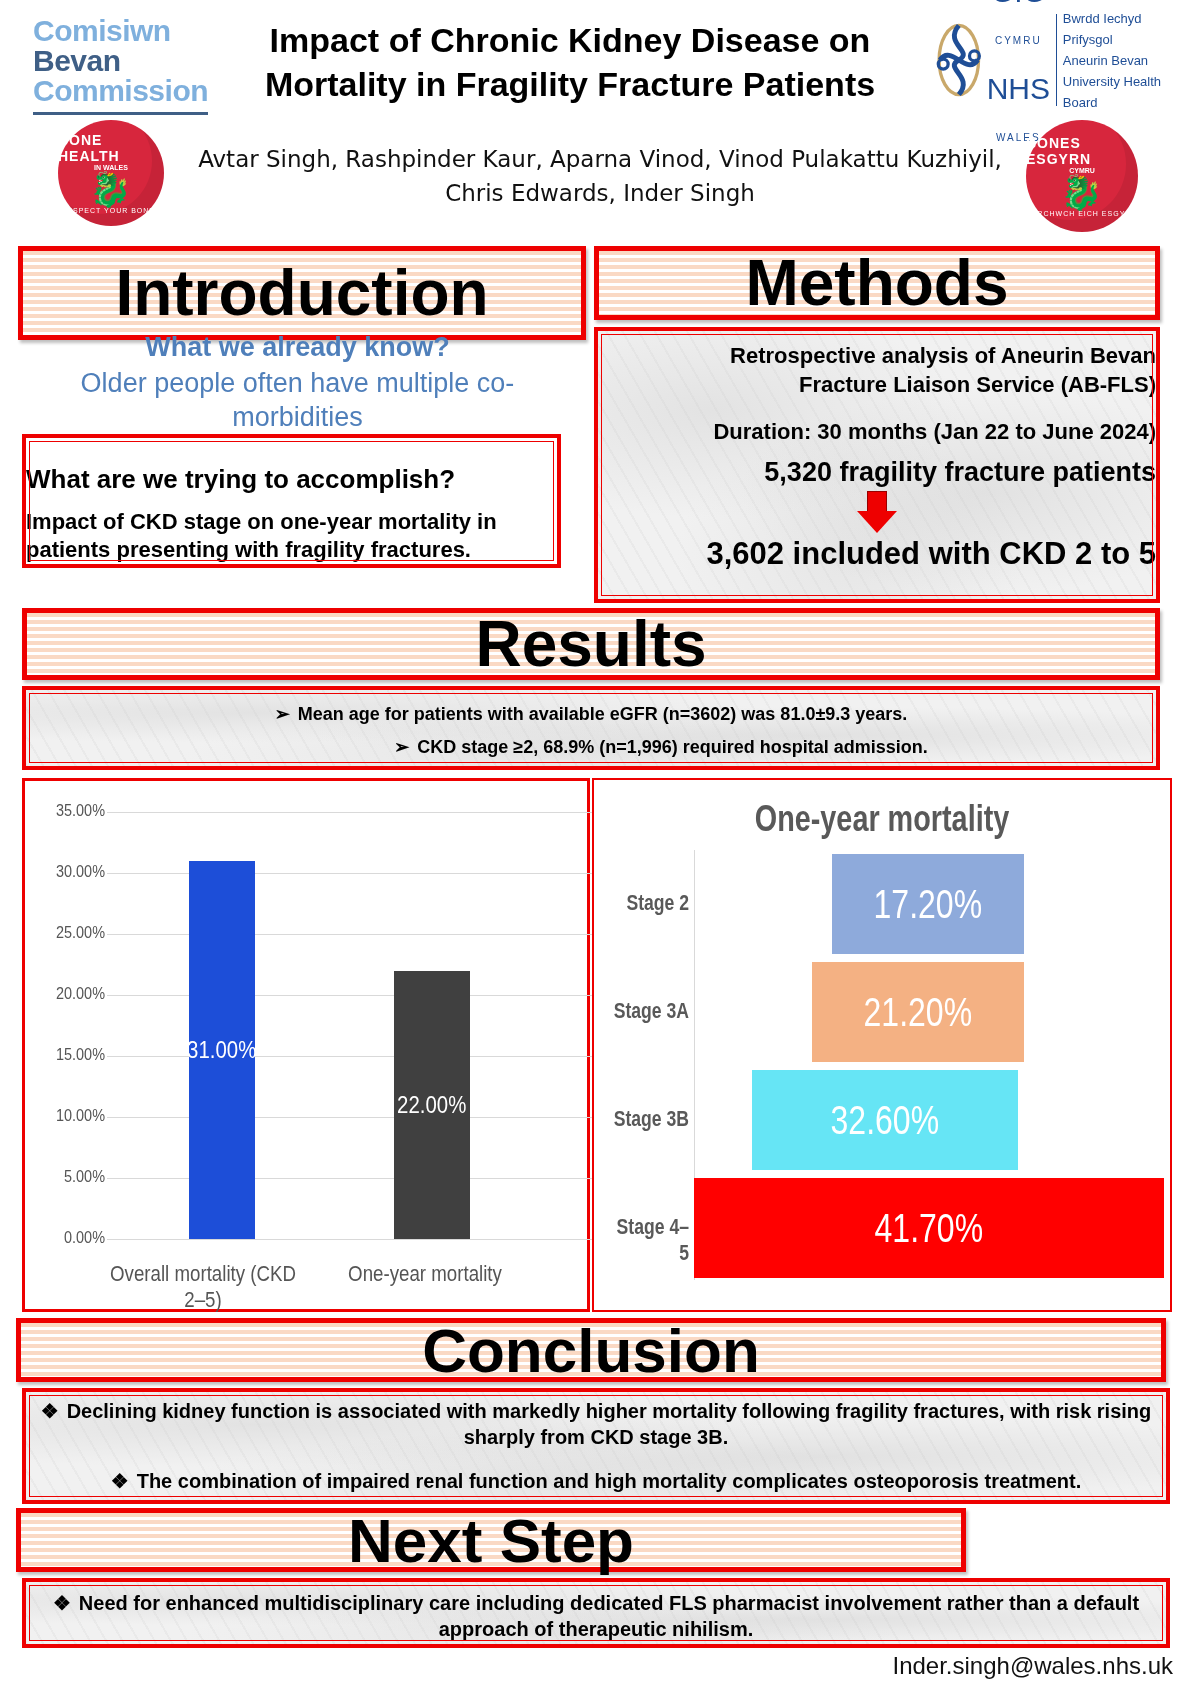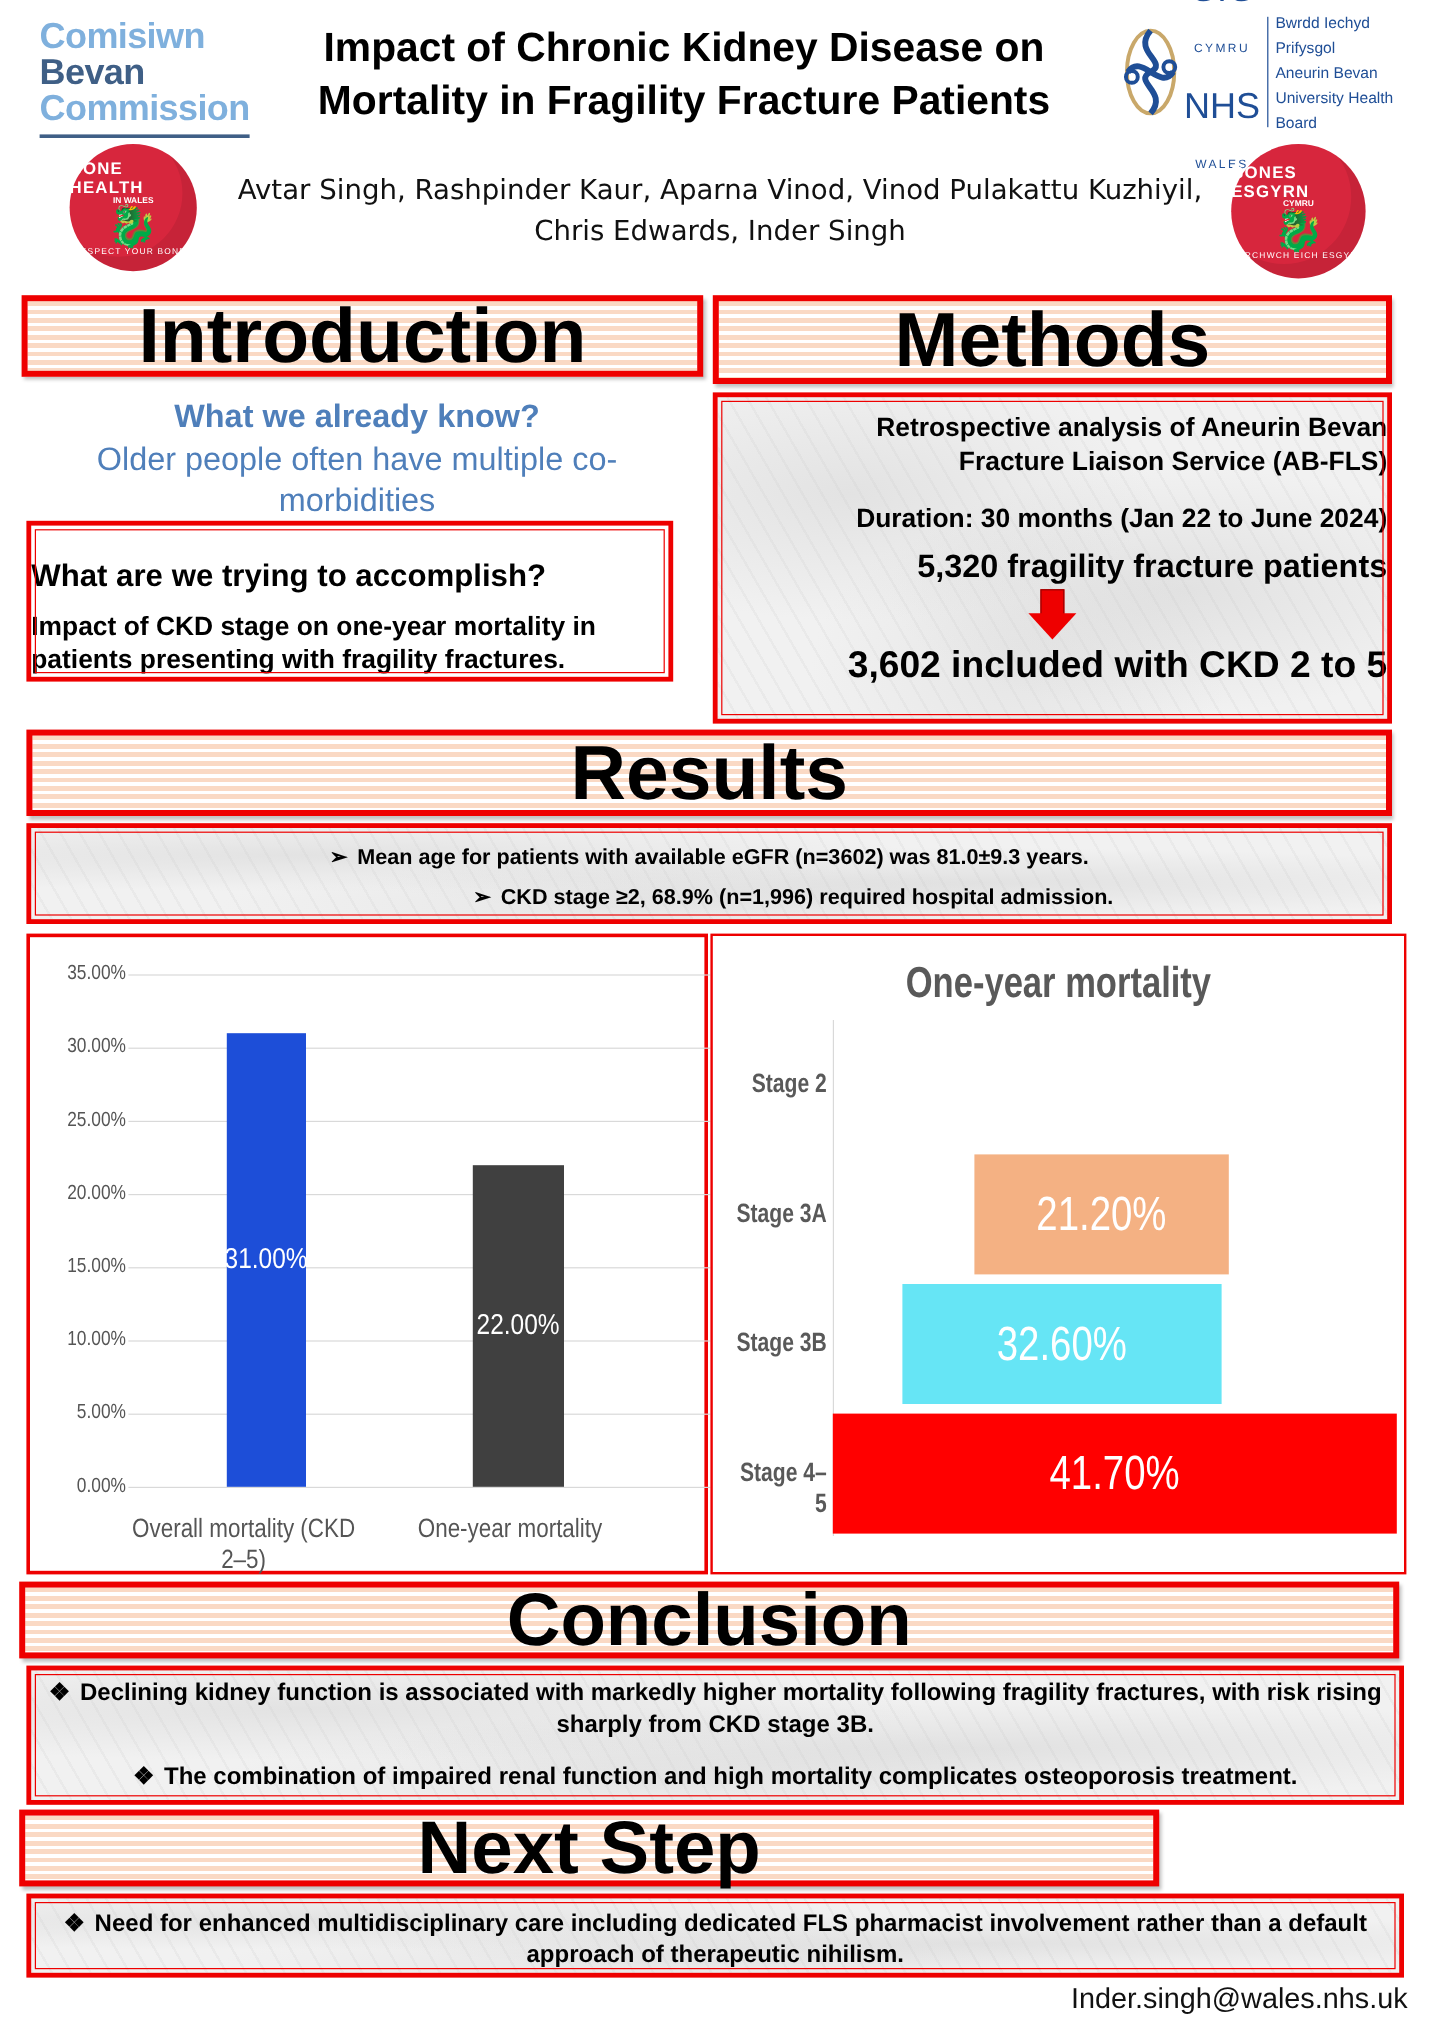--- a/index.html
+++ b/index.html
@@ -49,21 +49,21 @@
     border: 4px solid #ee0000;
     outline: 1px solid #ee0000; outline-offset: -8px;
     background:
       radial-gradient(ellipse at 20% 30%, rgba(200,200,200,0.35), transparent 40%),
       radial-gradient(ellipse at 70% 60%, rgba(190,190,190,0.3), transparent 45%),
       radial-gradient(ellipse at 45% 85%, rgba(210,210,210,0.35), transparent 40%),
       repeating-linear-gradient(60deg, rgba(180,180,180,0.12) 0 2px, transparent 2px 14px),
       #f1f1f1;
   }
 
-  .intro-head { left: 18px; top: 246px; width: 568px; height: 68px; font-size: 64px; }
+  .intro-head { left: 18px; top: 246px; width: 568px; height: 94px; font-size: 64px; }
   .methods-head { left: 594px; top: 246px; width: 566px; height: 74px; font-size: 64px; }
 
   .know-title { left: 25px; top: 332px; width: 545px; text-align: center; color: #4f7fba; font-weight: bold; font-size: 27px; }
   .know-text { left: 25px; top: 366px; width: 545px; text-align: center; color: #4f7fba; font-size: 27px; line-height: 34px; }
 
   .aim-box { left: 22px; top: 434px; width: 539px; height: 134px; border: 4px solid #ee0000; outline: 1px solid #ee0000; outline-offset: -8px; background: #fff; text-align: left; padding-top: 24px; }
   .aim-title { font-weight: bold; font-size: 26px; line-height: 34px; }
   .aim-text { font-weight: bold; font-size: 22px; line-height: 28px; margin-top: 12px; }
 
   .methods-box { left: 594px; top: 327px; width: 566px; height: 276px; text-align: center; padding-top: 10px; }
@@ -227,20 +227,23 @@
 
 <div class="abs chart2">
   <div class="c2-title">One-year mortality</div>
   <div class="c2-axis"></div>
 
   <div class="c2-label" style="top:110px">Stage 2</div>
   <div class="c2-label" style="top:218px">Stage 3A</div>
   <div class="c2-label" style="top:326px">Stage 3B</div>
   <div class="c2-label" style="top:434px">Stage 4–5</div>
 
+  <div class="c2-bar" style="left:238px; top:74px; width:192px; height:100px; background:#8eaadb;">
+    <span>17.20%</span>
+  </div>
   <div class="c2-bar" style="left:218px; top:182px; width:212px; height:100px; background:#f4b183;">
     <span>21.20%</span>
   </div>
   <div class="c2-bar" style="left:158px; top:290px; width:266px; height:100px; background:#66e5f5;">
     <span>32.60%</span>
   </div>
   <div class="c2-bar" style="left:100px; top:398px; width:470px; height:100px; background:#ff0000;">
     <span>41.70%</span>
   </div>
 </div>

